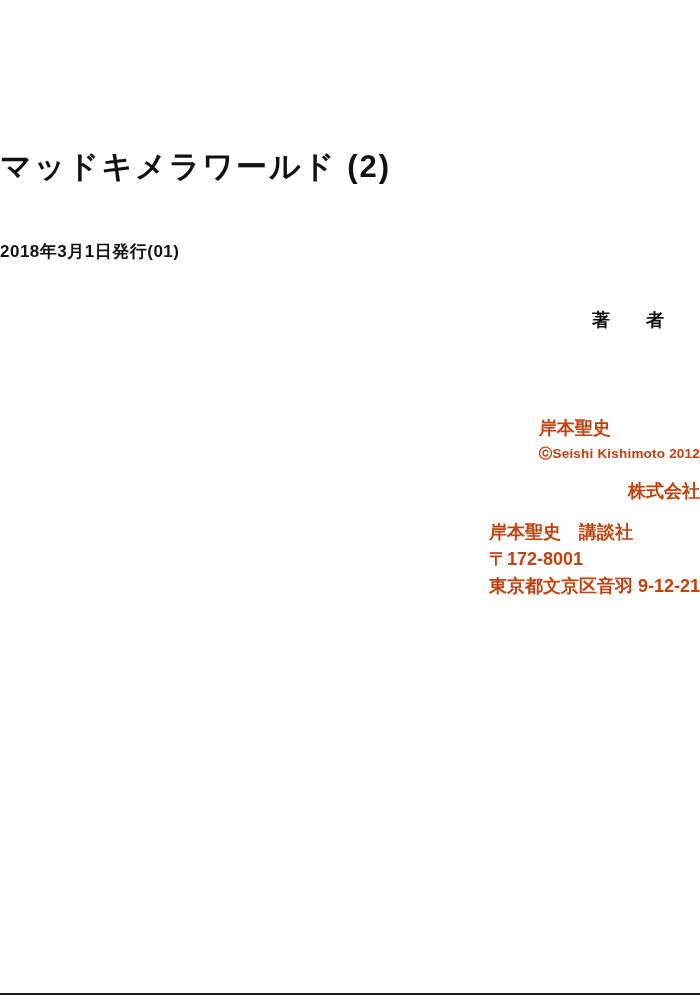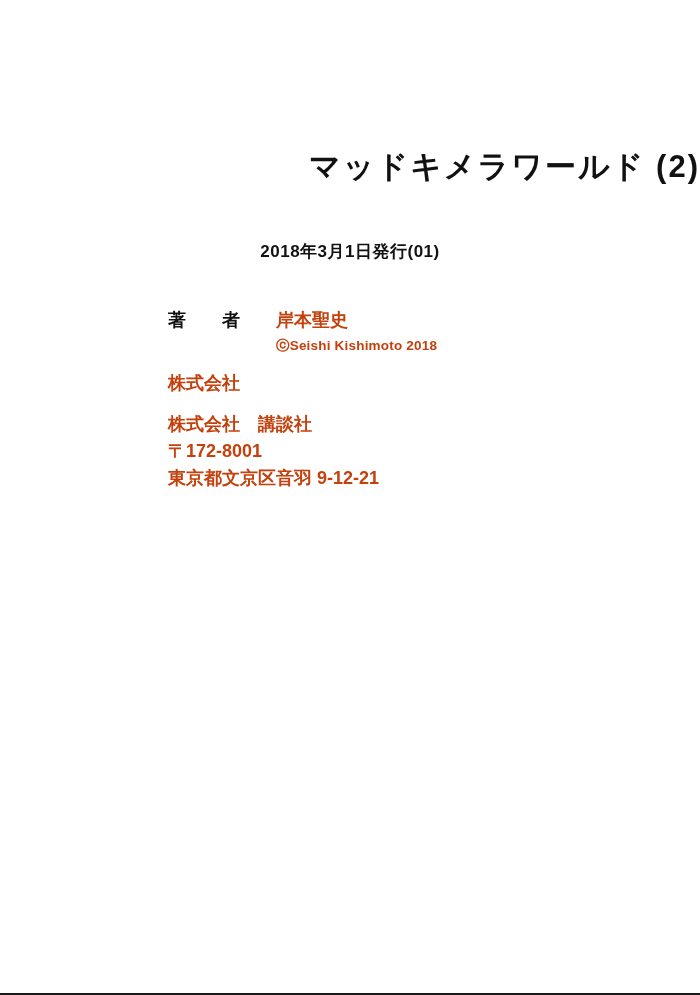--- a/index.html
+++ b/index.html
@@ -33,50 +33,50 @@
   }
 
   .colophon {
     position: absolute;
     left: 0;
     top: 148px;
     width: 700px;
   }
 
   .book-title {
-    text-align: right;
+    text-align: left;
     font-size: 31px;
     font-weight: bold;
     letter-spacing: 2px;
     color: #111111;
     line-height: 1.25;
     margin: 0;
   }
 
   .pub-date {
-    text-align: center;
     font-size: 17px;
     font-weight: bold;
     color: #111111;
     margin: 0;
     padding-top: 53px;
     letter-spacing: 0.5px;
   }
 
   .credits {
     margin: 0;
     padding: 0;
     padding-top: 44px;
     padding-left: 168px;
   }
 
   .credit-row {
     display: flex;
-    align-items: flex-start;
+    align-items: flex-end;
     padding-bottom: 6px;
+    flex-direction: column;
   }
   .credit-label {
     width: 108px;
     flex: 0 0 108px;
     font-size: 18px;
     font-weight: bold;
     color: #111111;
     letter-spacing: 1px;
     line-height: 1.5;
   }
@@ -114,33 +114,33 @@
     <h1 class="book-title">マッドキメラワールド (2)</h1>
 
     <p class="pub-date">2018年3月1日発行(01)</p>
 
     <div class="credits">
 
       <div class="credit-row row-author">
         <div class="credit-label spaced">著　者</div>
         <div class="credit-value">
           <span class="line">岸本聖史</span>
-          <span class="copyright">ⓒSeishi Kishimoto 2018</span>
+          <span class="copyright">ⓒSeishi Kishimoto 2012</span>
         </div>
       </div>
 
       <div class="credit-row row-publisher">
         <div class="credit-value">
           <span class="line">株式会社</span>
         </div>
       </div>
 
       <div class="credit-row row-company">
         <div class="credit-value">
-          <span class="line">株式会社　講談社</span>
+          <span class="line">岸本聖史　講談社</span>
           <span class="line">〒172-8001</span>
           <span class="line">東京都文京区音羽 9-12-21</span>
         </div>
       </div>
 
     </div>
   </div>
 </div>
 
 </body></html>

